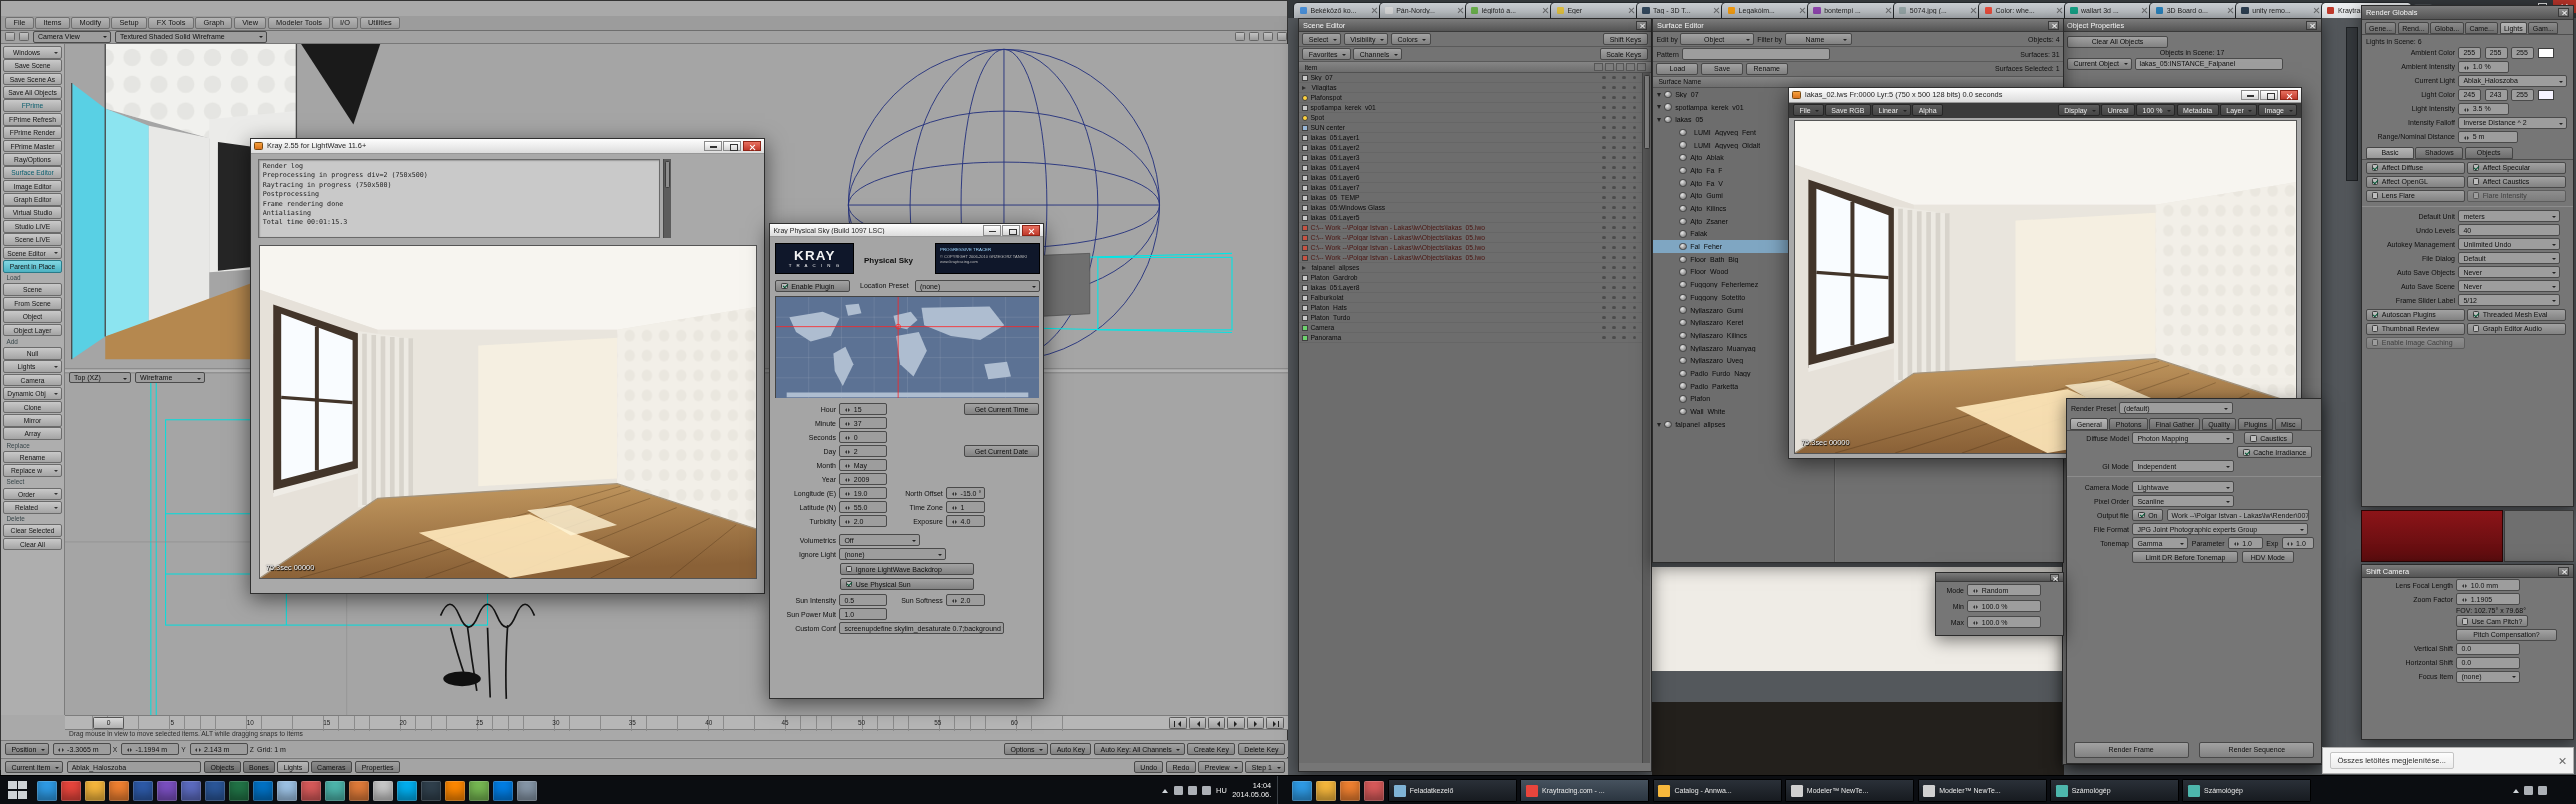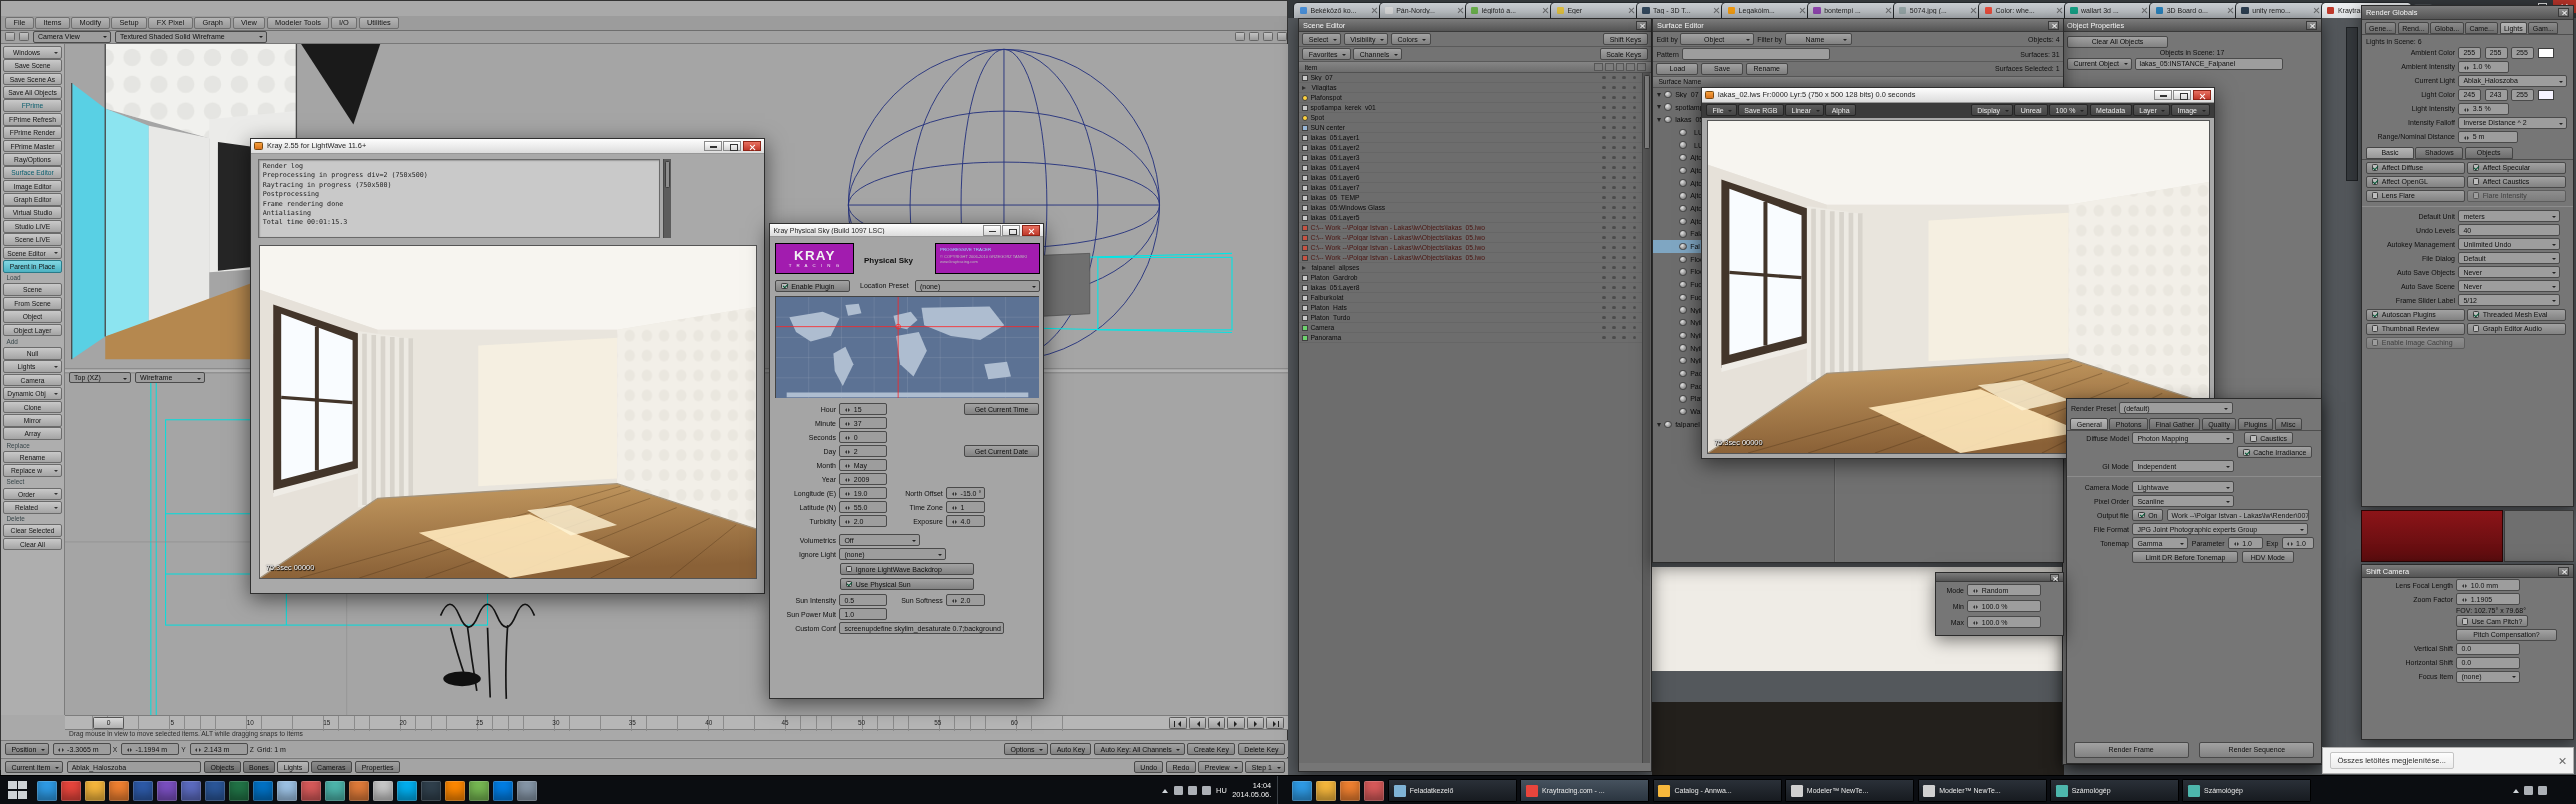--- a/index.html
+++ b/index.html
@@ -82,21 +82,21 @@
 .spacer{flex:1}
 
 
 #kraywin .logbox{position:absolute;left:6.7px;top:20px;width:402px;height:79px;background:#c9c9c9;border:0.7px solid #6a6a6a;box-shadow:inset 0.7px 0.7px 1.3px rgba(0,0,0,.3);padding:2px 4px;overflow:hidden}
 #kraywin .logbox div{font-family:"DejaVu Sans Mono",monospace;font-size:6.7px;color:#1c1c1c;line-height:9.4px;white-space:nowrap}
 .rimg{position:absolute;background:#888;border:0.7px solid #555}
 .stamp{position:absolute;color:#fff;font-size:7.4px;text-shadow:0 0 1.3px #000,0.7px 0.7px 0.7px #000}
 
 
 #sky{background:#a5a5a5}
-#sky .blackbox{position:absolute;background:#a21caf;border:0.7px solid #000;color:#f2f2f2}
+#sky .blackbox{position:absolute;background:#0f172a;border:0.7px solid #000;color:#f2f2f2}
 #sky .kv-l{width:62px}#sky .kv-f{width:48px}#sky .kv-l2{width:52px}#sky .kv-f2{width:39px}
 #sky .kv-f.wide{width:165px}
 #sky .kv-btn{margin-left:auto;width:75px}
 .mapwrap{position:absolute;border:0.7px solid #444;background:#5c7294}
 
 
 .ptb{display:flex;align-items:center;gap:2.7px;padding:1.3px 3.4px;height:14.8px;background:#737373;border-bottom:0.7px solid #5a5a5a}
 .ptb .right{margin-left:auto}
 .colhdr{display:flex;align-items:center;height:11.4px;background:linear-gradient(#858585,#6e6e6e);border-bottom:0.7px solid #515151;color:#0e0e0e;font-size:6.7px;padding:0 5.4px;gap:2.7px}
 .cell{width:8.7px;height:7.4px;background:#7c7c7c;border:0.7px solid #565656}
@@ -220,21 +220,21 @@
 </defs>
 </svg>
 
 <div id="layout" class="abs">
   <div id="menubar">
 
   <span class="menu-it">File</span>
       <span class="menu-it">Items</span>
       <span class="menu-it">Modify</span>
       <span class="menu-it">Setup</span>
-      <span class="menu-it">FX Pixel</span>
+      <span class="menu-it">FX Tools</span>
       <span class="menu-it">Graph</span>
       <span class="menu-it">View</span>
       <span class="menu-it">Modeler Tools</span>
       <span class="menu-it">I/O</span>
       <span class="menu-it">Utilities</span>
     </div>
   <div id="vpbar">
     <span class="tbx"></span>
     <span class="tbx"></span>
     <span class="f dd" style="width:78px">
@@ -1289,21 +1289,21 @@
   </div>
   <div class="row" style="justify-content:center">
     <span class="lbl">Objects in Scene: 17</span>
   </div>
   <div class="row">
     <span class="b dd">Current Object</span>
     <span class="f" style="width:148px">lakas_05:INSTANCE_Falpanel</span>
   </div>
 </div>
 
-<div class="oswin" style="left:1701px;top:87px;width:514px;height:372px;z-index:20">
+<div class="oswin" style="left:1788px;top:87px;width:514px;height:372px;z-index:20">
   <div class="ostb">
     <span class="appico"></span>
     <span class="t">lakas_02.lws Fr:0000 Lyr:5  (750 x 500 128 bits) 0.0 seconds</span>
     <span class="wbs">
       <span class="wb min"></span>
       <span class="wb max"></span>
       <span class="wb close"></span>
     </span>
   </div>
   <div style="height:14.8px;background:#3b3b3b;display:flex;align-items:center;padding:0 4px">

